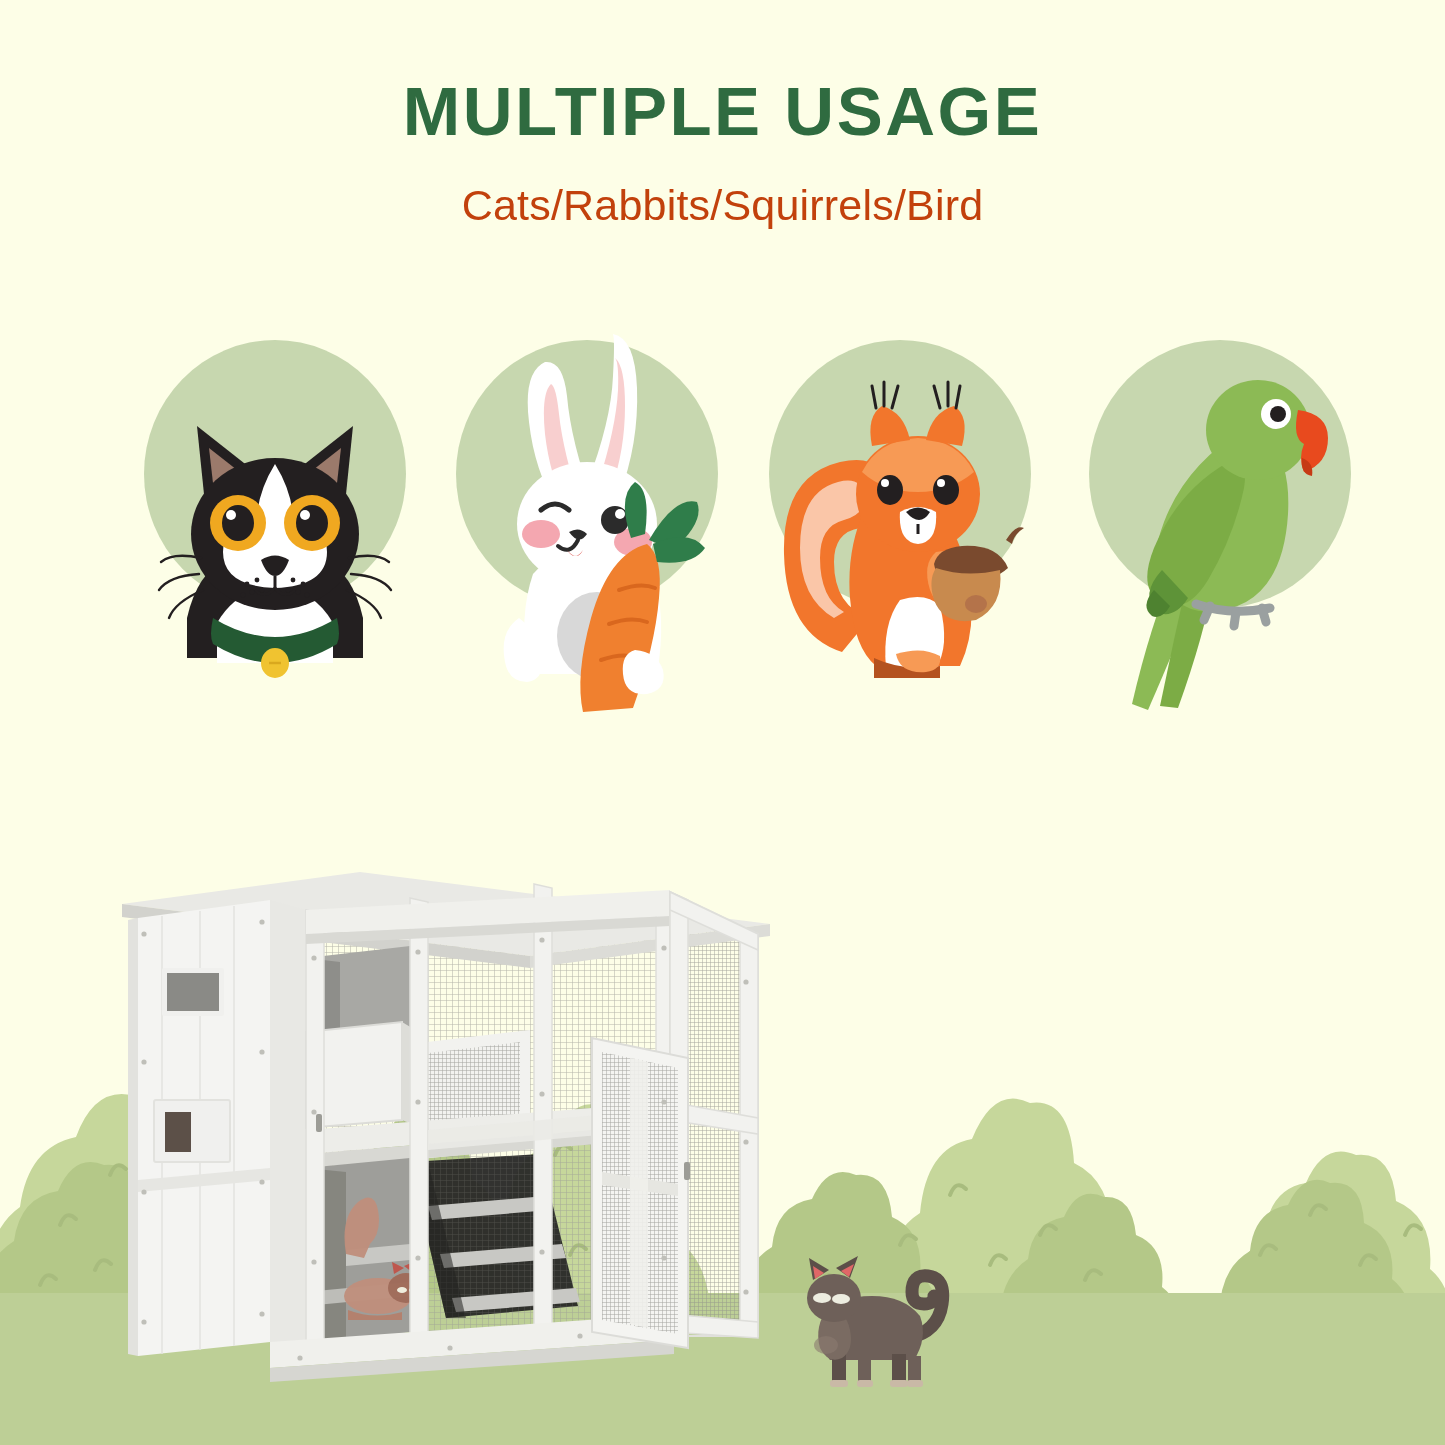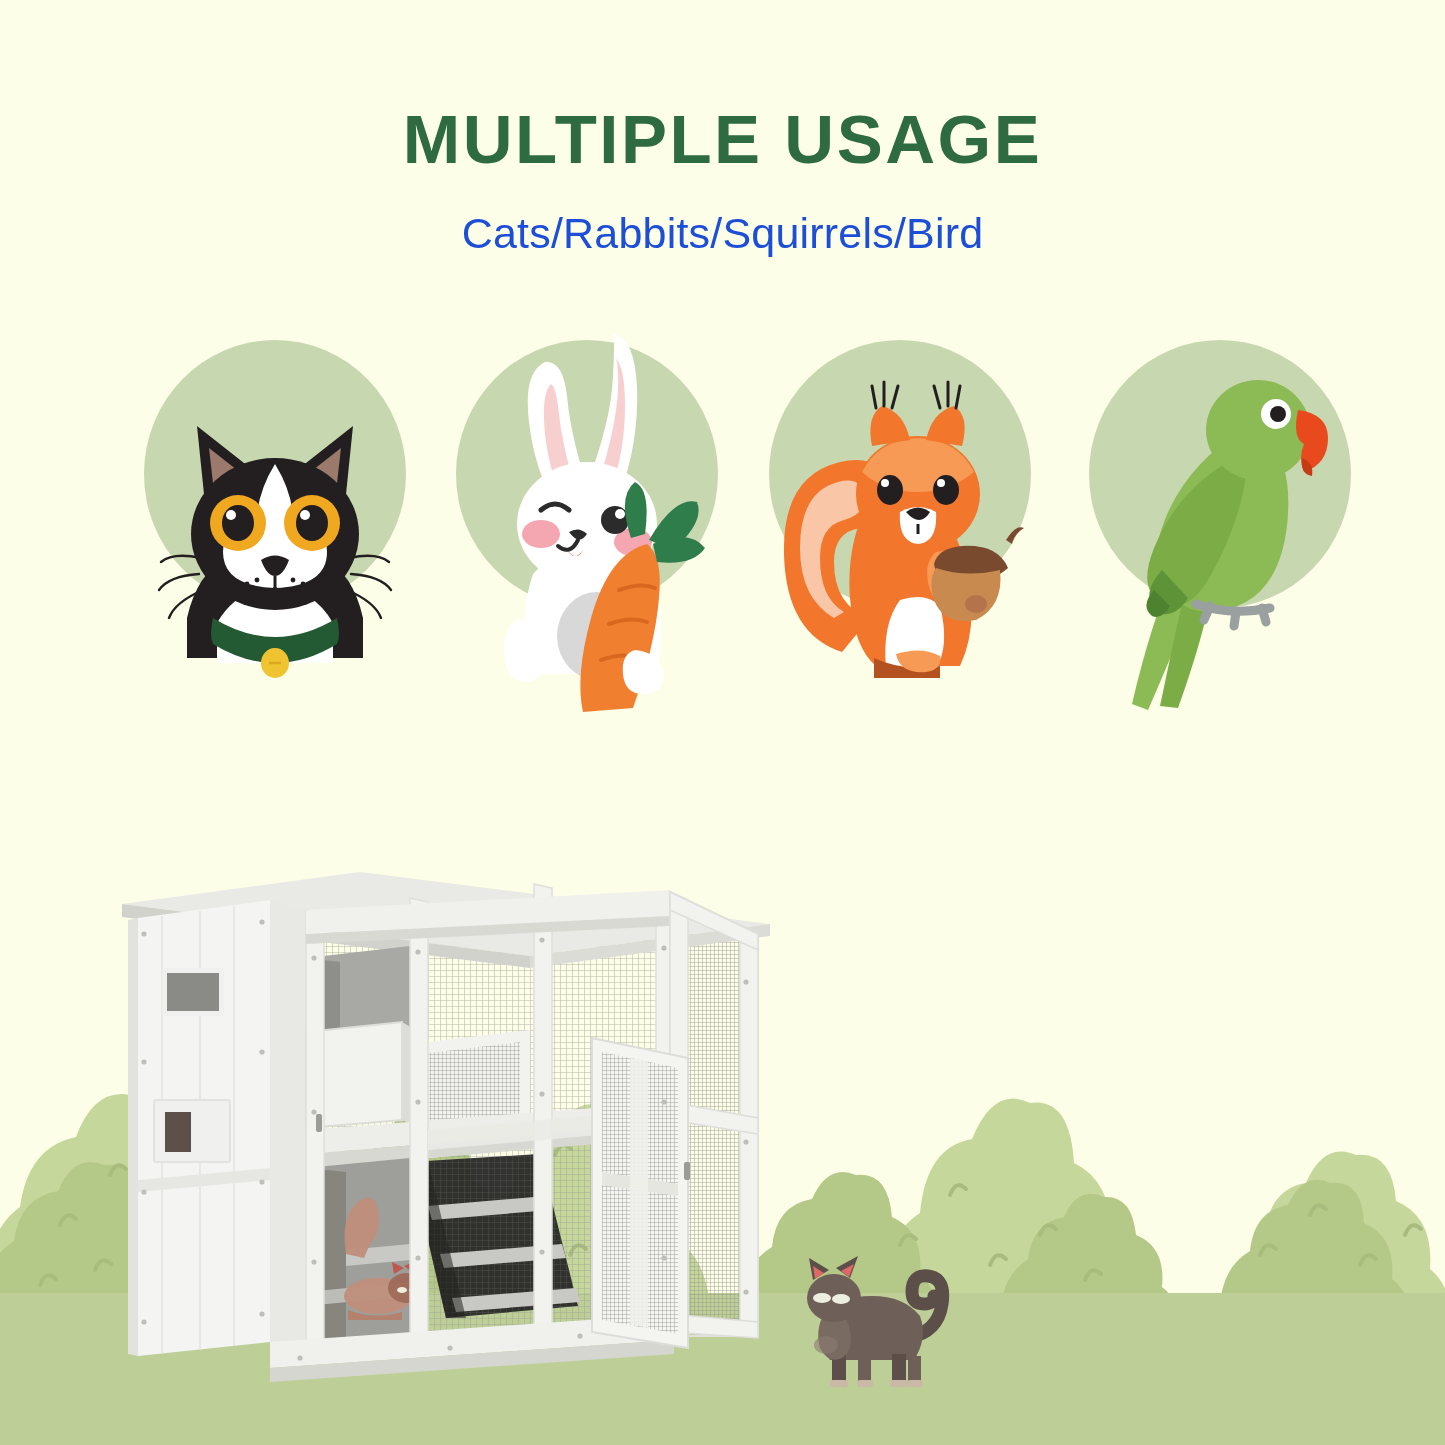--- a/index.html
+++ b/index.html
@@ -8,21 +8,21 @@
     background:#FDFEE7;
     font-family:"Liberation Sans", sans-serif;
     overflow:hidden;
     position:relative;
   }
   .stage{position:absolute;inset:0;overflow:hidden;}
 
   
   .header{position:absolute;left:0;right:0;top:0;text-align:center;}
   .title{
-    margin:0;padding-top:105px;
+    margin:0;padding-top:77px;
     font-size:69px;font-weight:bold;letter-spacing:2.5px;
     color:#2F6B40;line-height:1;
   }
   .subtitle{
     margin:0;padding-top:38px;
     font-size:43px;font-weight:300;letter-spacing:.2px;
     color:#4A4A45;line-height:1;
   }
 
   
@@ -48,21 +48,21 @@
   }
   .bush-layer{position:absolute;left:0;bottom:120px;width:1445px;height:400px;}
 </style>
 </head>
 <body style="background: rgb(253, 254, 231);">
 
 <div class="stage">
 
   <div class="header">
     <h1 class="title" style="color: rgb(47, 107, 64);">MULTIPLE USAGE</h1>
-    <p class="subtitle" style="color: #1d4ed8;">Cats/Rabbits/Squirrels/Bird</p>
+    <p class="subtitle" style="color: #c2410c;">Cats/Rabbits/Squirrels/Bird</p>
   </div>
 
   <div class="icon-row">
 
     <div class="icon-cell c0">
       <div class="disc" style="background: rgb(199, 215, 175);"></div>
       <svg class="art" viewBox="0 0 300 400">
 
         <path d="M62 300 q10 -45 40 -60 l96 0 q30 15 40 60 l0 40 -176 0 z" fill="#231F20"></path>
         <path d="M92 305 q20 -35 58 -35 q38 0 58 35 l0 40 -116 0 z" fill="#FFFFFF"></path>

